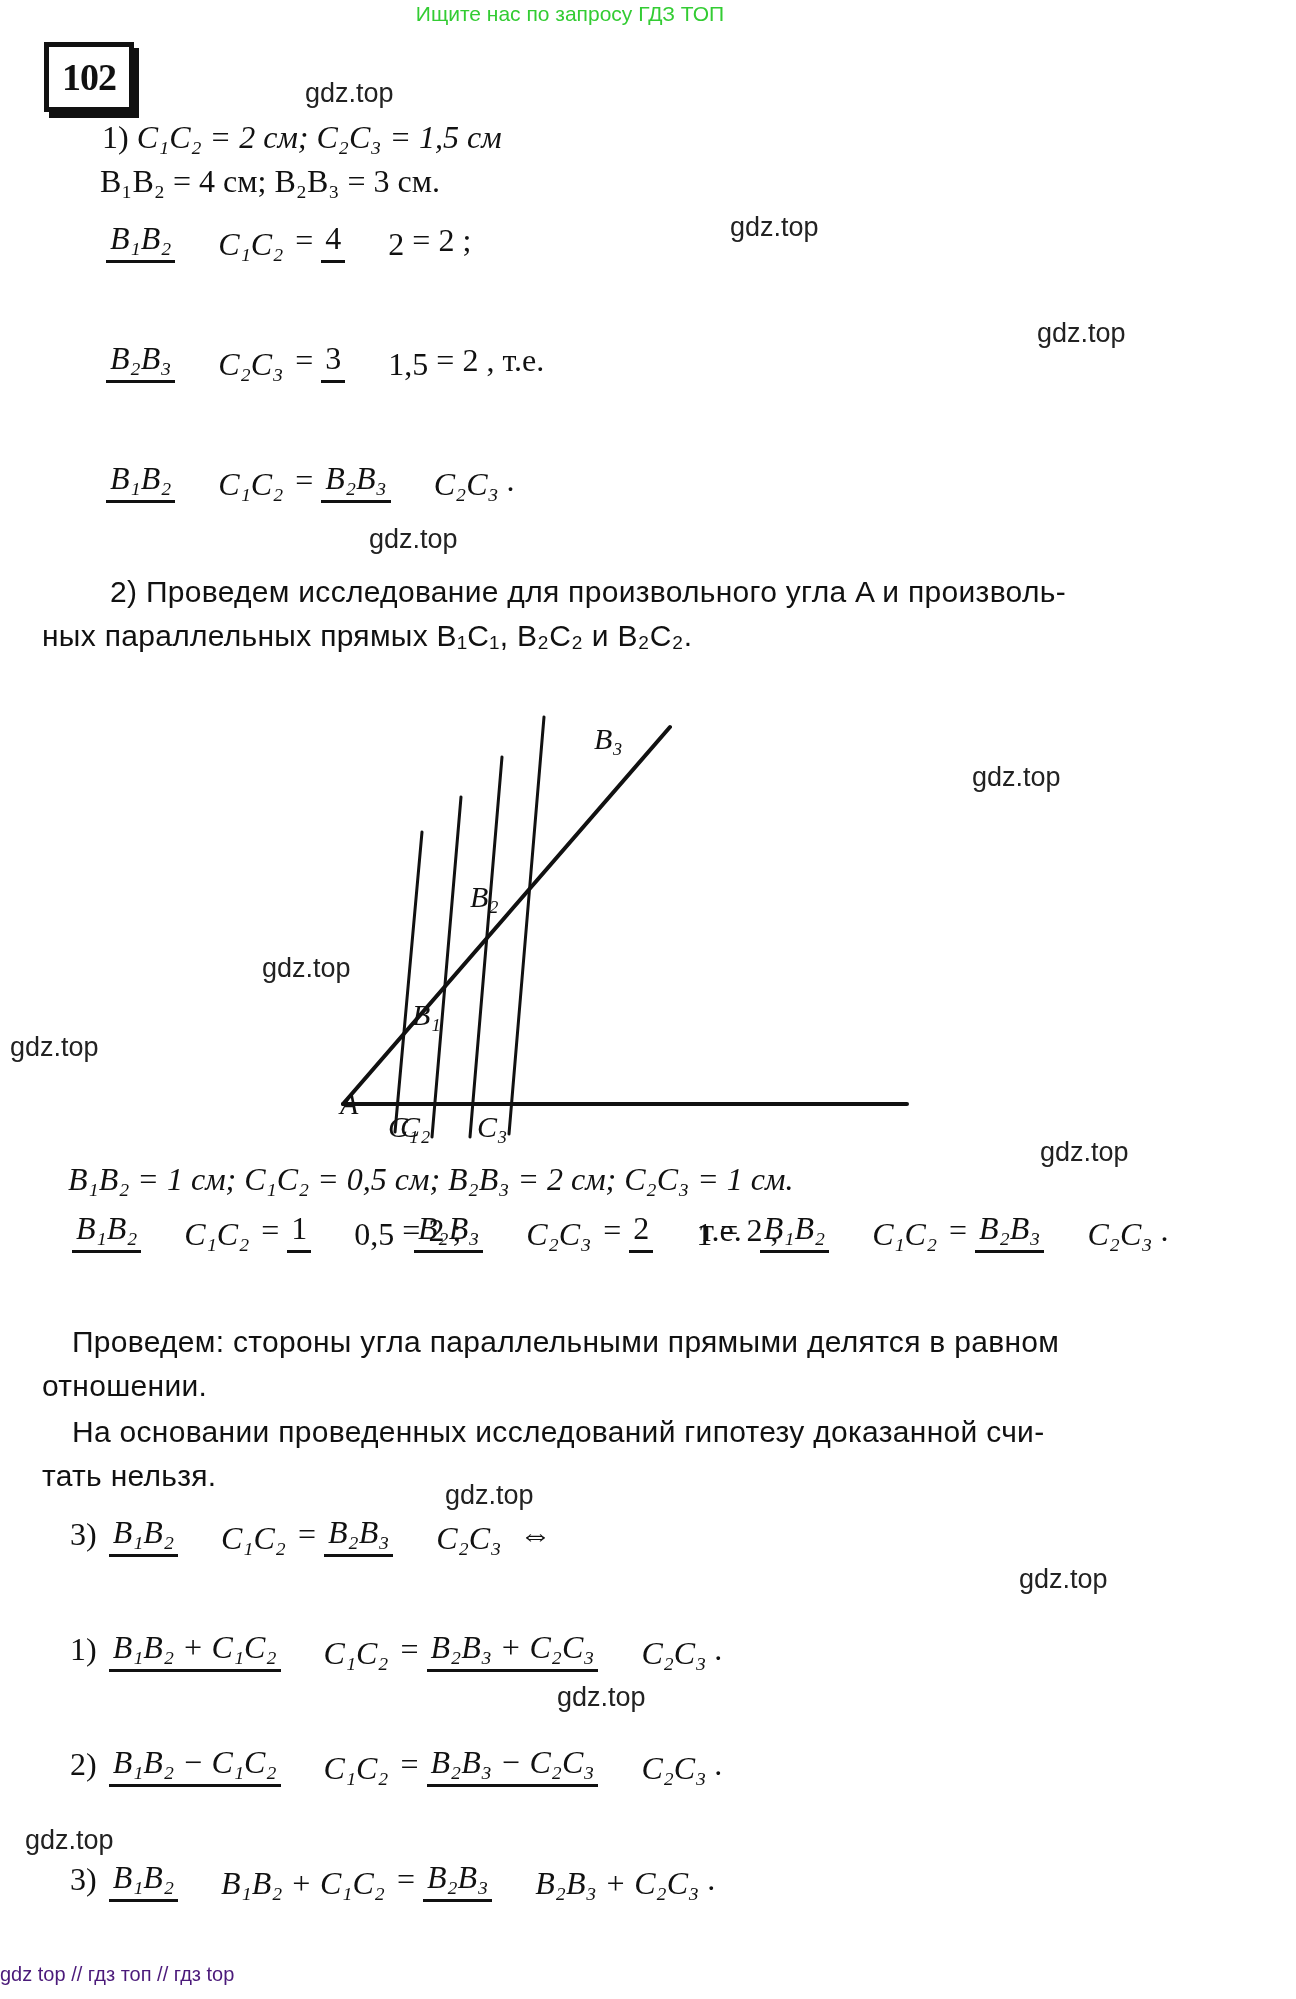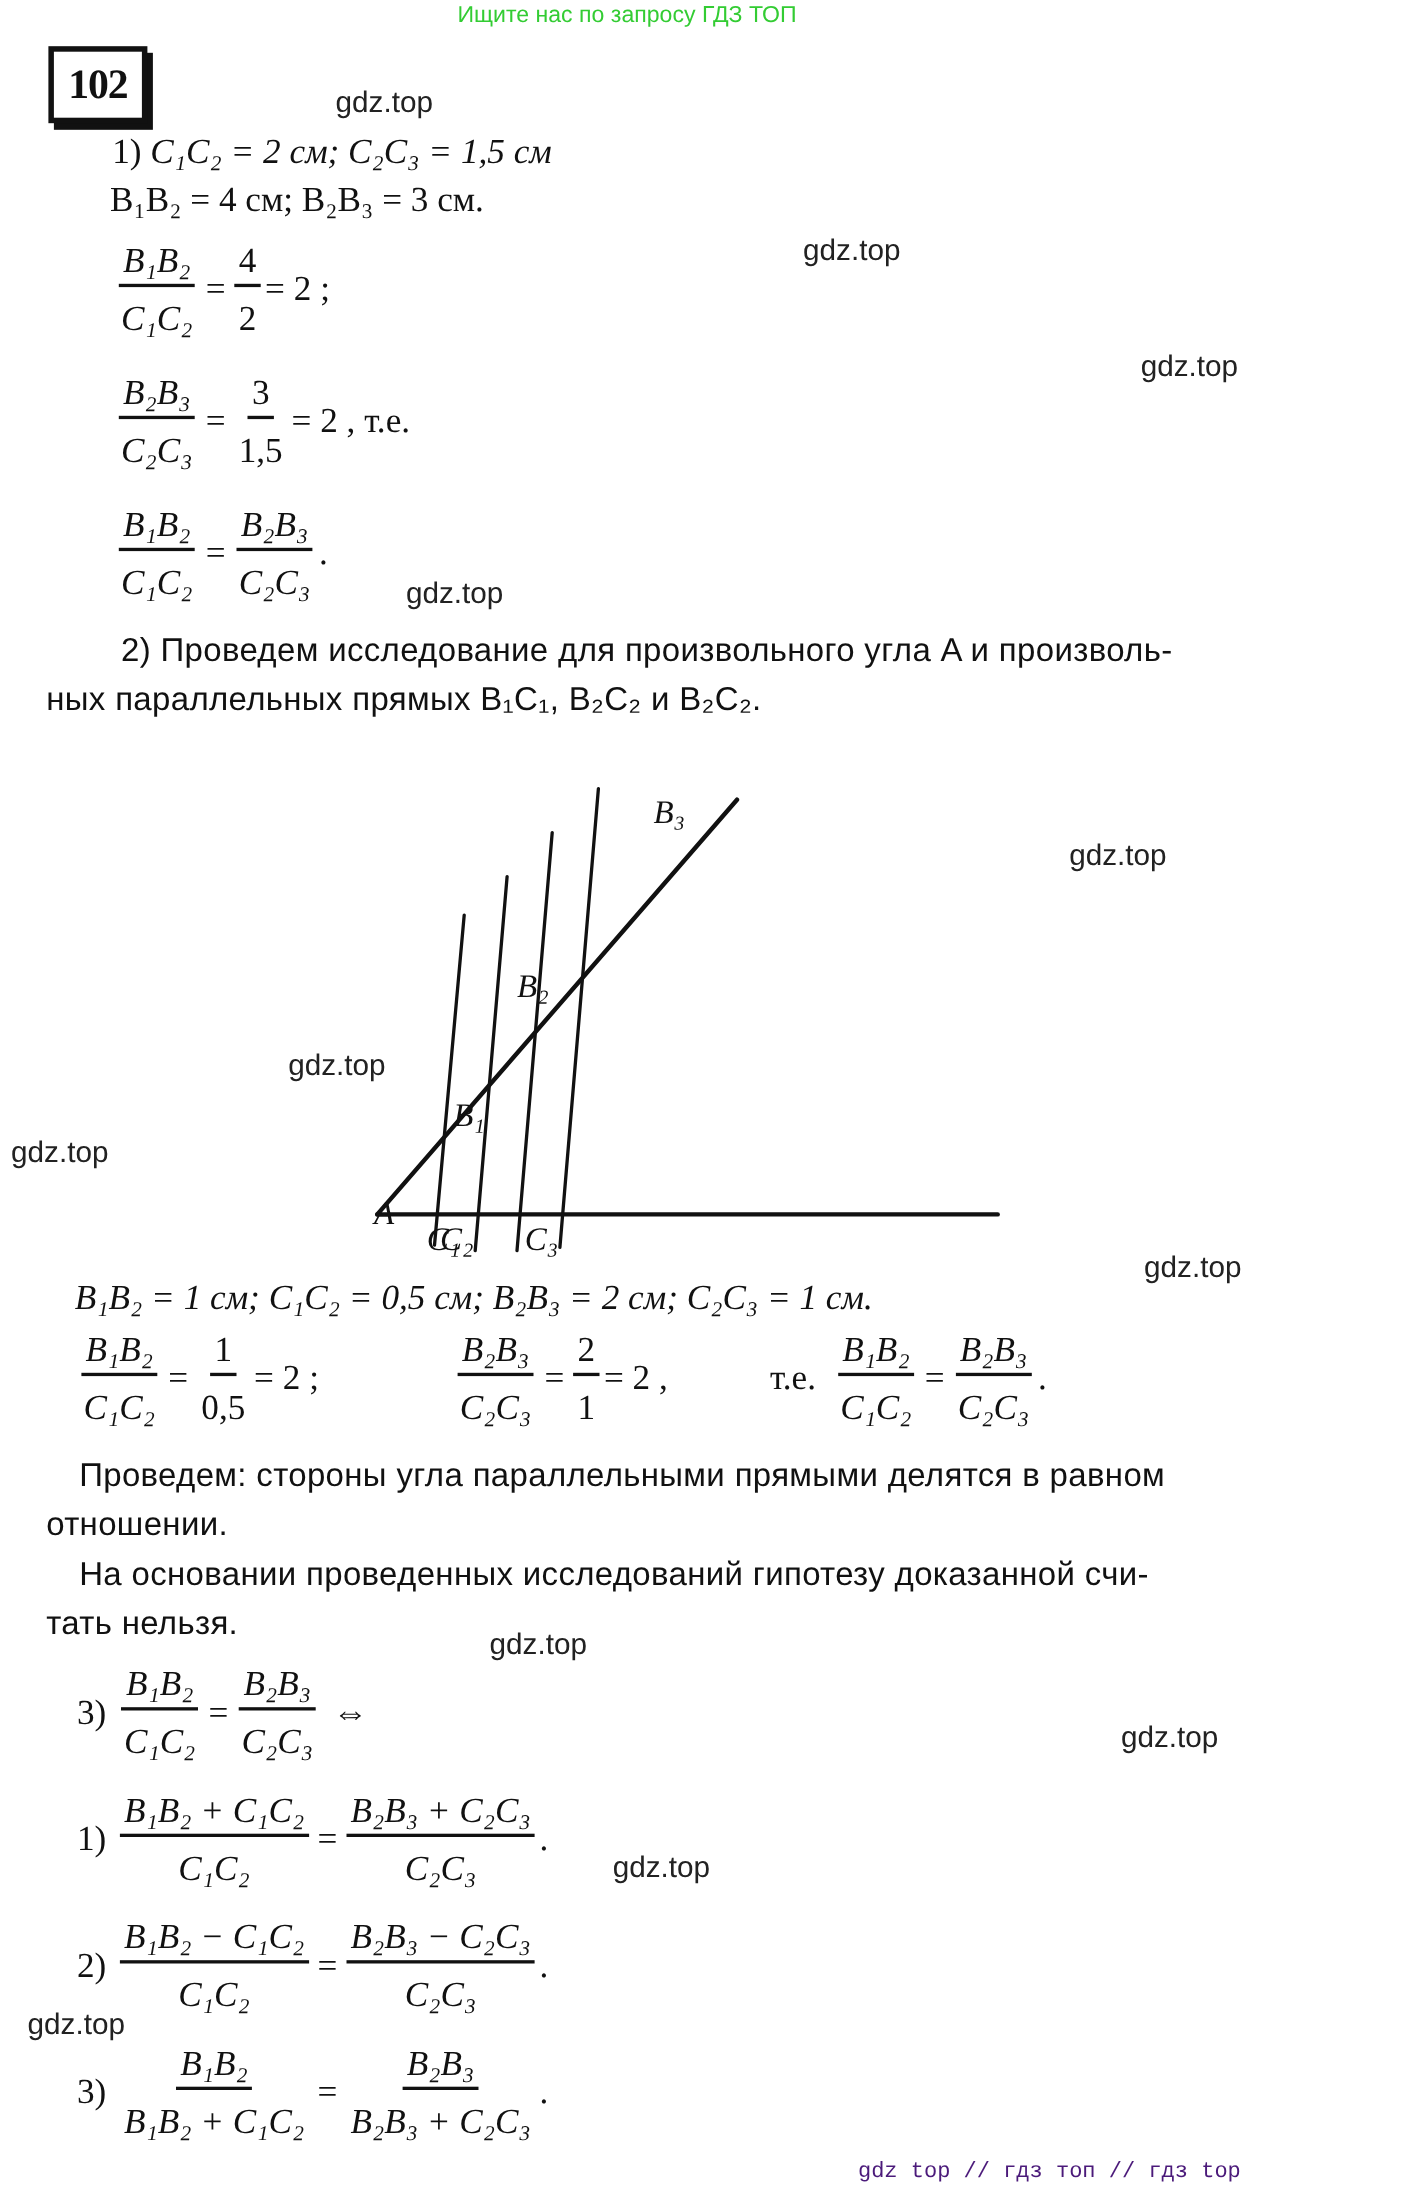--- a/index.html
+++ b/index.html
@@ -2,31 +2,31 @@
 <html><head>
 <meta charset="utf-8">
 <style>
   html, body { margin:0; padding:0; background:#ffffff; }
   body { width:1296px; height:1999px; position:relative; overflow:hidden;
          font-family:"Liberation Serif", serif; color:#111; }
   .abs { position:absolute; }
   .banner { left:0; top:0; width:1140px; text-align:center; top:2px;
             font-family:"Liberation Sans", sans-serif; font-size:21px; color:#33cc33; }
   .wm { font-family:"Liberation Sans", sans-serif; font-size:27px; color:#222; }
-  .footer { left:0; width:1128px; text-align:right; top:1963px;
-            font-family:Liberation Mono, monospace; font-size:20px; color:#4b1a7a; }
+  .footer { left:0; width:1128px; text-align:left; top:1963px;
+            font-family:Liberation Sans, sans-serif; font-size:20px; color:#4b1a7a; }
   .numbox { left:44px; top:42px; width:80px; height:60px; border:5px solid #111;
             box-shadow:5px 6px 0 #111; font-weight:bold; font-size:38px;
             display:flex; align-items:center; justify-content:center; letter-spacing:-1px; }
   .txt { font-size:32px; line-height:38px; white-space:nowrap; }
   .para { font-family:"Liberation Sans", sans-serif; font-size:30px; line-height:44px;
           letter-spacing:0.3px; }
   i { font-style:italic; }
-  .frac { display:inline-flex; flex-direction:column; align-items:center;
-          vertical-align:middle; margin:0 4px; }
+  .frac { display:inline-flex; flex-direction:row; align-items:center;
+          vertical-align:middle; margin:0 4px;gap:39px; }
   .frac .n { padding:0 4px 2px 4px; border-bottom:3px solid #111; line-height:40px; }
   .frac .d { padding:8px 4px 0 4px; line-height:40px; }
   .eq { font-size:32px; white-space:nowrap; display:flex; align-items:center; }
   .eq span.op { margin:0 4px; }
   .label { font-size:30px; font-style:italic; }
 </style>
 </head>
 <body>
 
 <div class="abs banner">Ищите нас по запросу ГДЗ ТОП</div>

